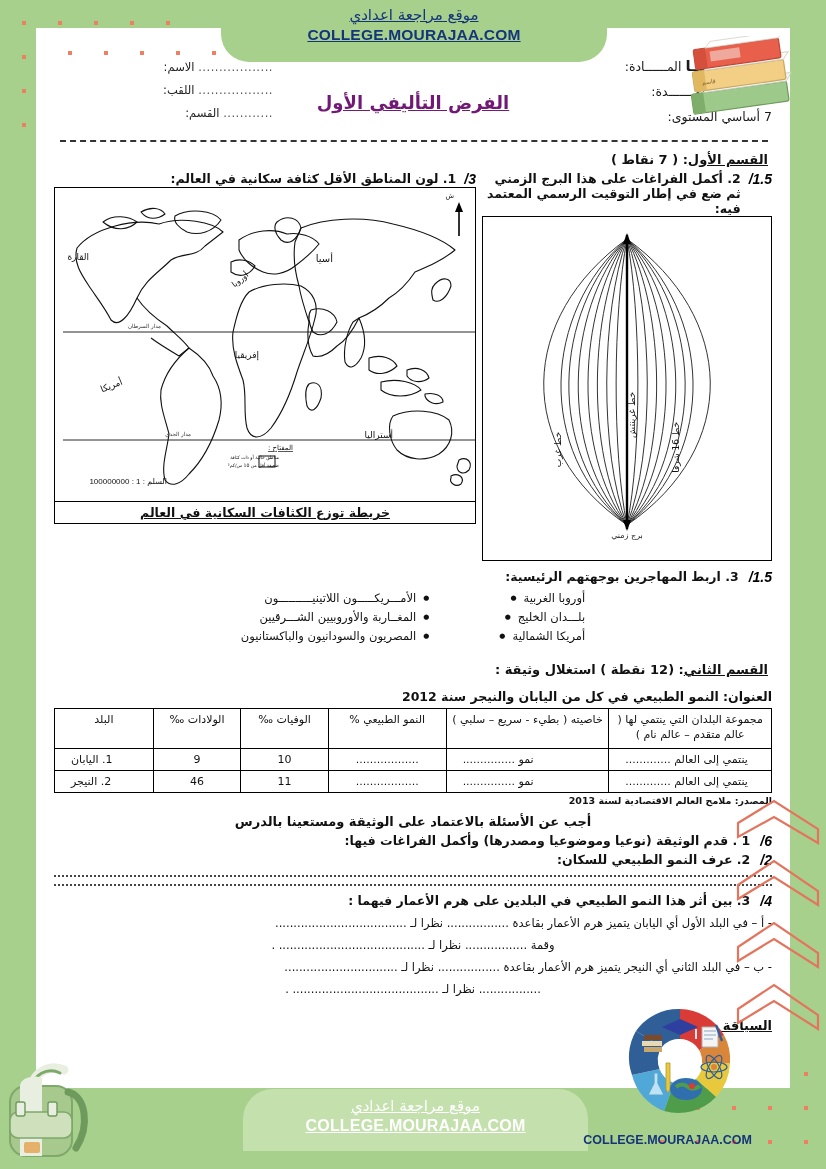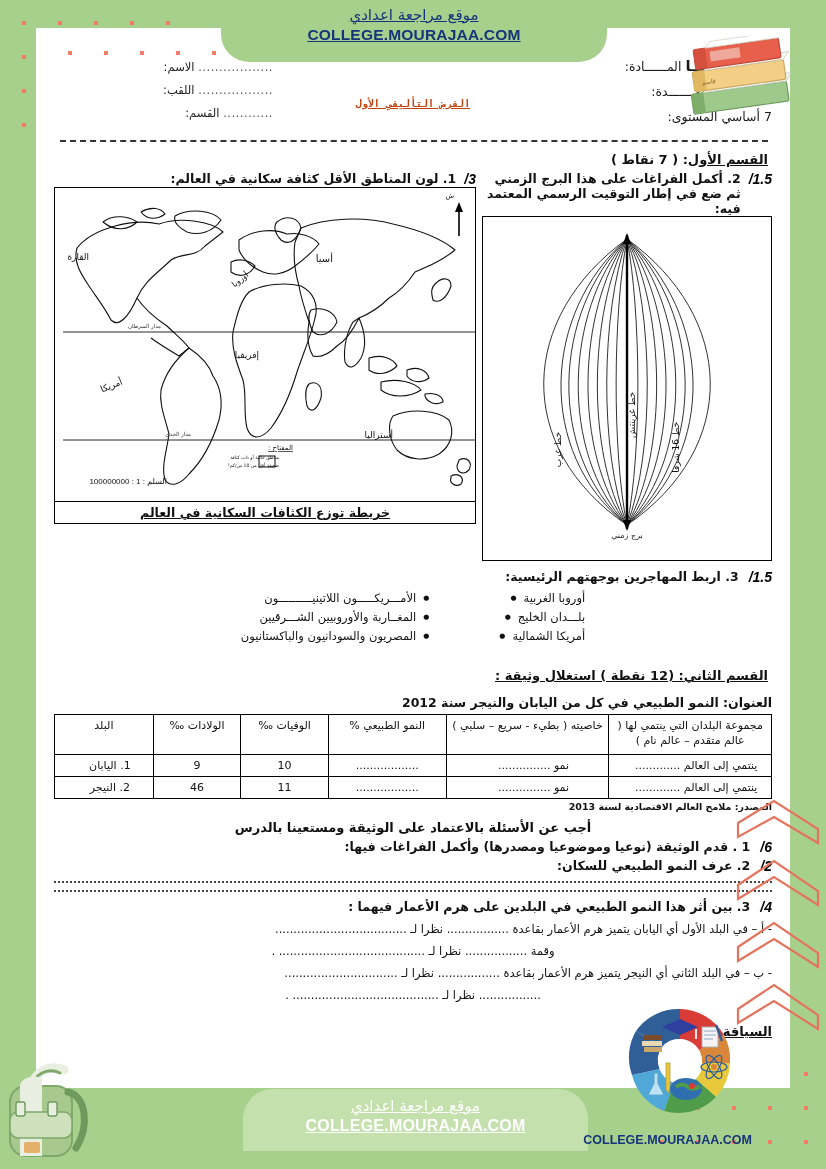--- a/index.html
+++ b/index.html
@@ -99,23 +99,22 @@
     font-size: 11.5px; color: #222; line-height: 23px;
   }
   .hd-left .dotline {
     display: inline-block; color: #555; letter-spacing: .5px;
   }
   .hd-center {
     position: absolute; left: 0; right: 0; top: 38px;
     text-align: center;
   }
   .hd-center span {
-    font-size: 10px; font-weight: bold; text-decoration: underline;
-    color: #c2410c;
-    font-family: Liberation Mono, monospace;
+    font-size: 18px; font-weight: bold; text-decoration: underline;
+    color: #701a75;
   }
   .rule {
     position: absolute; left: 24px; right: 22px; top: 112px;
     border-top: 2px dashed #333; height: 0;
     z-index: 5;
   }
 
   
   .books { position: absolute; right: -12px; top: 8px; width: 130px; height: 92px; z-index: 7; }
 
@@ -180,21 +179,21 @@
   table.doc {
     width: 100%; border-collapse: collapse; font-size: 11px;
     table-layout: fixed;
   }
   table.doc th, table.doc td {
     border: 1px solid #000; padding: 3px 4px;
     vertical-align: top; text-align: center; line-height: 15px;
     height: 22px;
   }
   table.doc th { font-weight: normal; height: 40px; }
-  table.doc td.rtlcell { text-align: center; padding-left: 16px; }
+  table.doc td.rtlcell { text-align: left; padding-left: 16px; }
   .col-country { width: 88px; }
   .col-num { width: 78px; }
   .col-growth { width: 105px; }
   .col-char { width: 145px; }
   .source {
     font-size: 9.5px; margin-top: 2px; text-align: right; font-weight: bold;
   }
   .instr {
     text-align: center; font-size: 13px; font-weight: bold; margin: 8px 0 4px;
   }
@@ -433,21 +432,21 @@
         </ul>
         <ul>
           <li class="bullet">الأمـــريكـــــون اللاتينيــــــــــون</li>
           <li class="bullet">المغــاربة والأوروبيين الشـــرقيين</li>
           <li class="bullet">المصريون والسودانيون والباكستانيون</li>
         </ul>
       </div>
     </div>
 
     
-    <div class="sec-title" style="margin-top:22px;text-decoration:underline;">
+    <div class="sec-title" style="margin-top:16px;">
       <u><span>القسم الثاني</span></u><span>: (12 نقطة ) استغلال وثيقة :</span>
     </div>
 
     <div class="doc-title">العنوان: النمو الطبيعي في كل من اليابان والنيجر سنة 2012</div>
 
     <table class="doc">
       <thead>
         <tr>
           <th class="col-char">مجموعة البلدان التي ينتمي لها ( عالم متقدم – عالم نام )</th>
           <th class="col-char">خاصيته ( بطيء - سريع – سلبي )</th>

